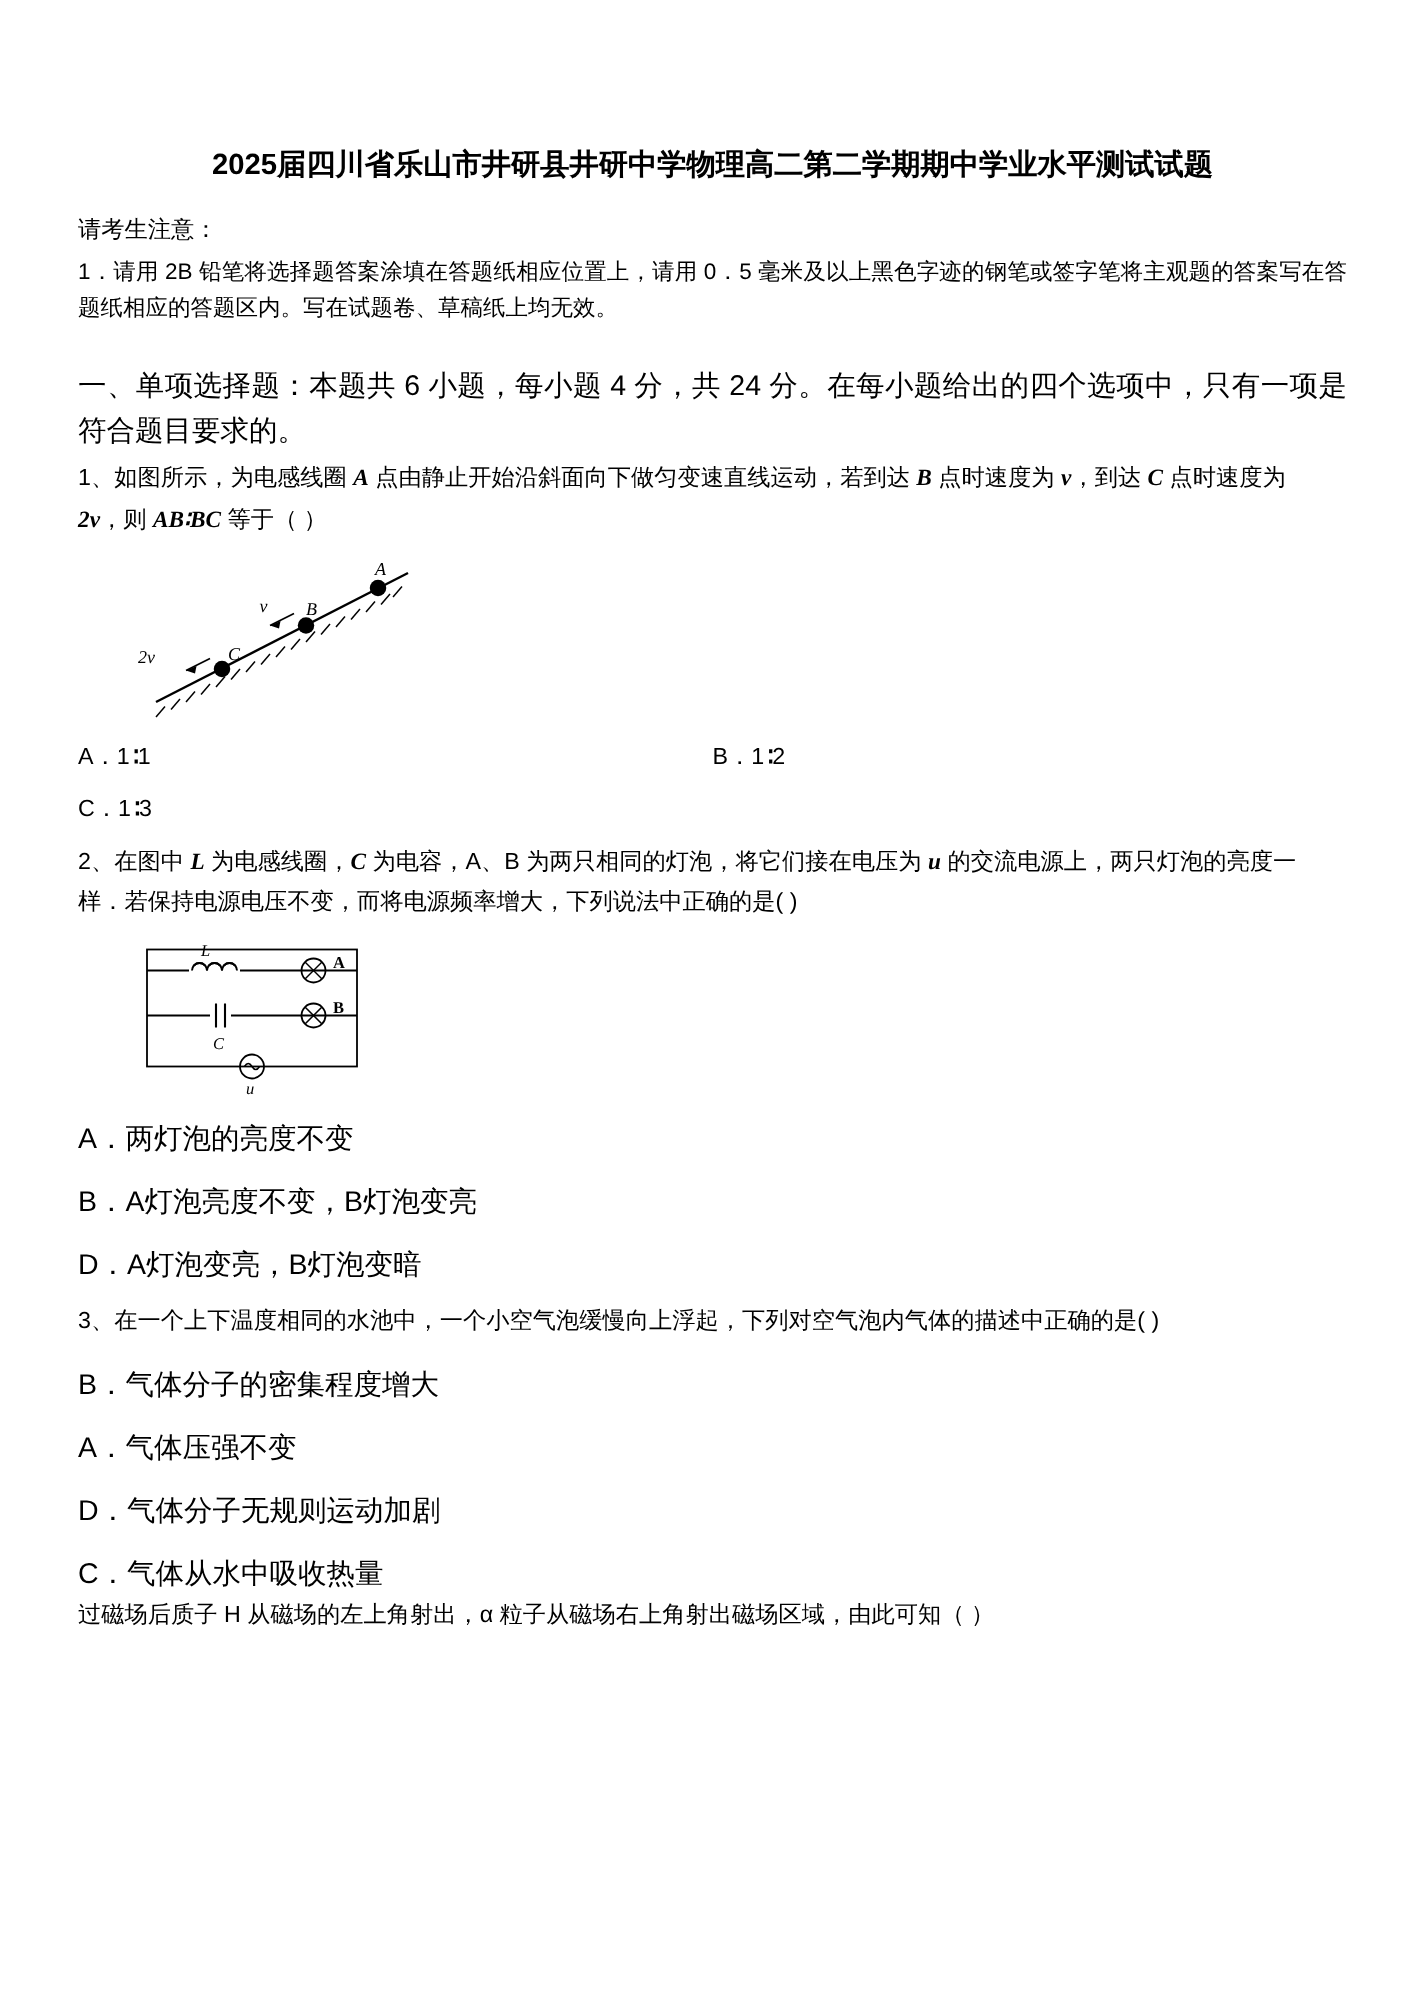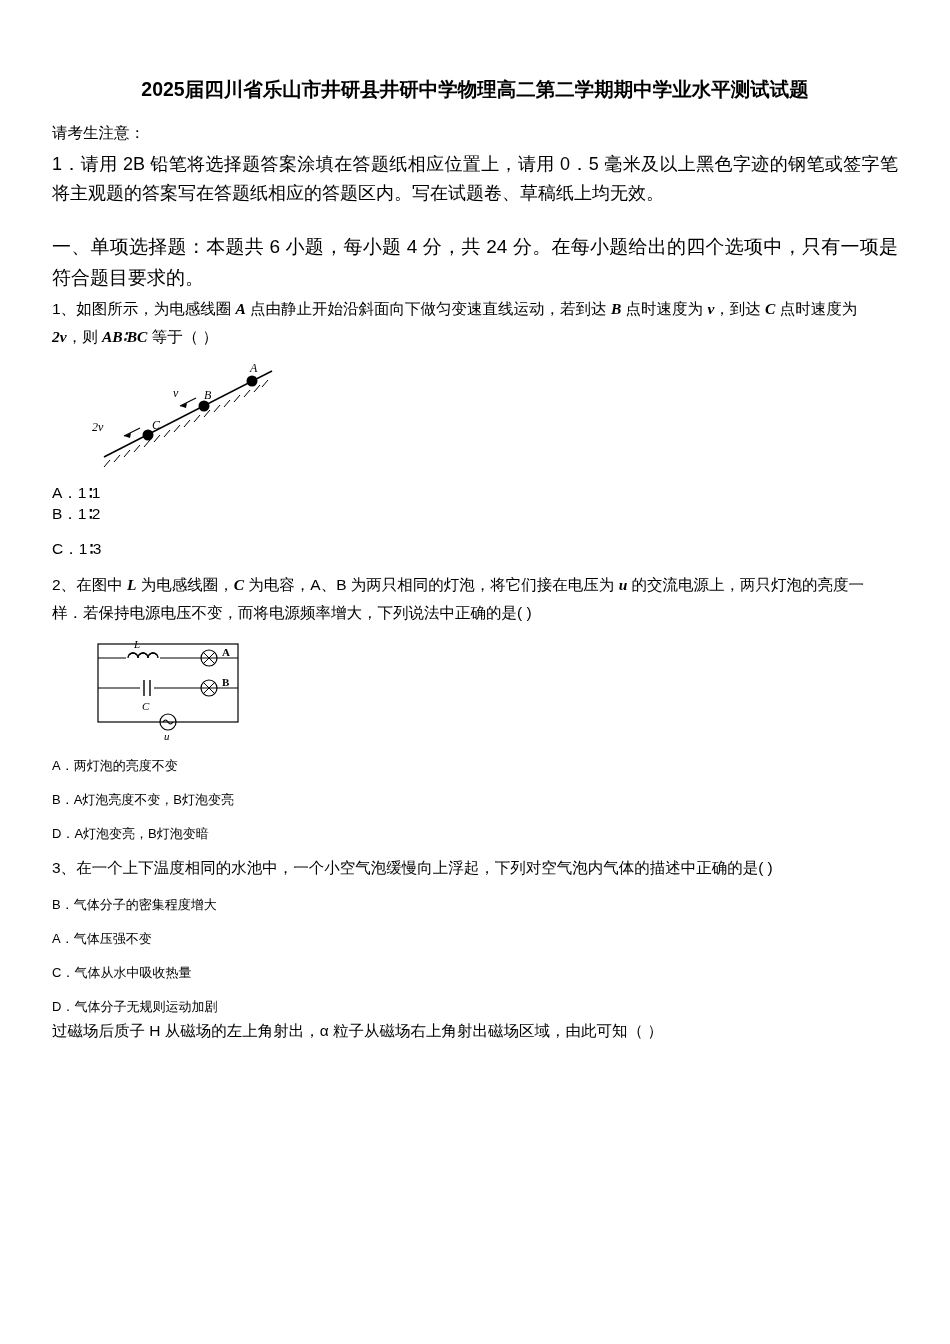--- a/index.html
+++ b/index.html
@@ -10,40 +10,40 @@
   body {
     width: 950px;
     min-height: 1344px;
     font-family: "Liberation Serif", "DejaVu Serif", serif;
     color: #000000;
   }
   .page {
     width: 950px;
     min-height: 1344px;
     box-sizing: border-box;
-    padding: 76px 52px 40px 52px;
+    padding: 96px 52px 40px 52px;
     position: relative;
   }
   .doc-title {
     font-family: "Liberation Sans", sans-serif;
     font-weight: bold;
     font-size: 19.5px;
     text-align: center;
     letter-spacing: 0px;
     margin: 0 0 20px 0;
     white-space: nowrap;
   }
   .notice-head {
     font-family: Liberation Serif, serif;
     font-size: 15.5px;
     margin: 0 0 6px 0;
   }
   .notice-line {
     font-family: "Liberation Sans", sans-serif;
-    font-size: 18px;
+    font-size: 15px;
     line-height: 1.62;
     margin: 0;
     text-align: justify;
   }
   .section-intro {
     font-family: "Liberation Sans", sans-serif;
     font-size: 19px;
     line-height: 1.62;
     margin: 24px 0 0 0;
     text-align: justify;
@@ -55,30 +55,29 @@
     margin: 2px 0 0 0;
     text-align: justify;
   }
   .qtext.gap {
     margin-top: 12px;
   }
   .it { font-style: italic; font-family: "Liberation Serif", serif; font-weight: bold;}
   .opt-row {
     display: flex;
     margin-top: 14px;
-    flex-direction: column;
   }
   .opt-col {
     width: 50%;
     font-family: "Liberation Sans", sans-serif;
     font-size: 15.5px;
   }
   .opt-line {
     font-family: "Liberation Sans", sans-serif;
-    font-size: 13px;
+    font-size: 19px;
     margin-top: 16px;
   }
   .fig {
     margin: 10px 0 0 0;
   }
   .fig-incline { margin-left: 24px; }
   .fig-circuit { margin-left: 36px; }
   svg { display: block; }
 </style>
 </head>
@@ -216,21 +215,21 @@
   <div class="qtext gap">
     <span>3、</span><span>在一个上下温度相同的水池中，一个小空气泡缓慢向上浮起，下列对空气泡内气体的描述中正确的是(    )</span>
   </div>
   <div class="opt-line">
     <span>B．</span><span>气体分子的密集程度增大</span>
   </div>
   <div class="opt-line">
     <span>A．</span><span>气体压强不变</span>
   </div>
   <div class="opt-line">
+    <span>D．</span><span>气体分子无规则运动加剧</span>
+  </div>
+  <div class="opt-line">
     <span>C．</span><span>气体从水中吸收热量</span>
   </div>
-  <div class="opt-line">
-    <span>D．</span><span>气体分子无规则运动加剧</span>
-  </div>
 
   <div class="qtext">过磁场后质子 H 从磁场的左上角射出，α 粒子从磁场右上角射出磁场区域，由此可知（  ）</div>
 
 </div>
 
 </body></html>

